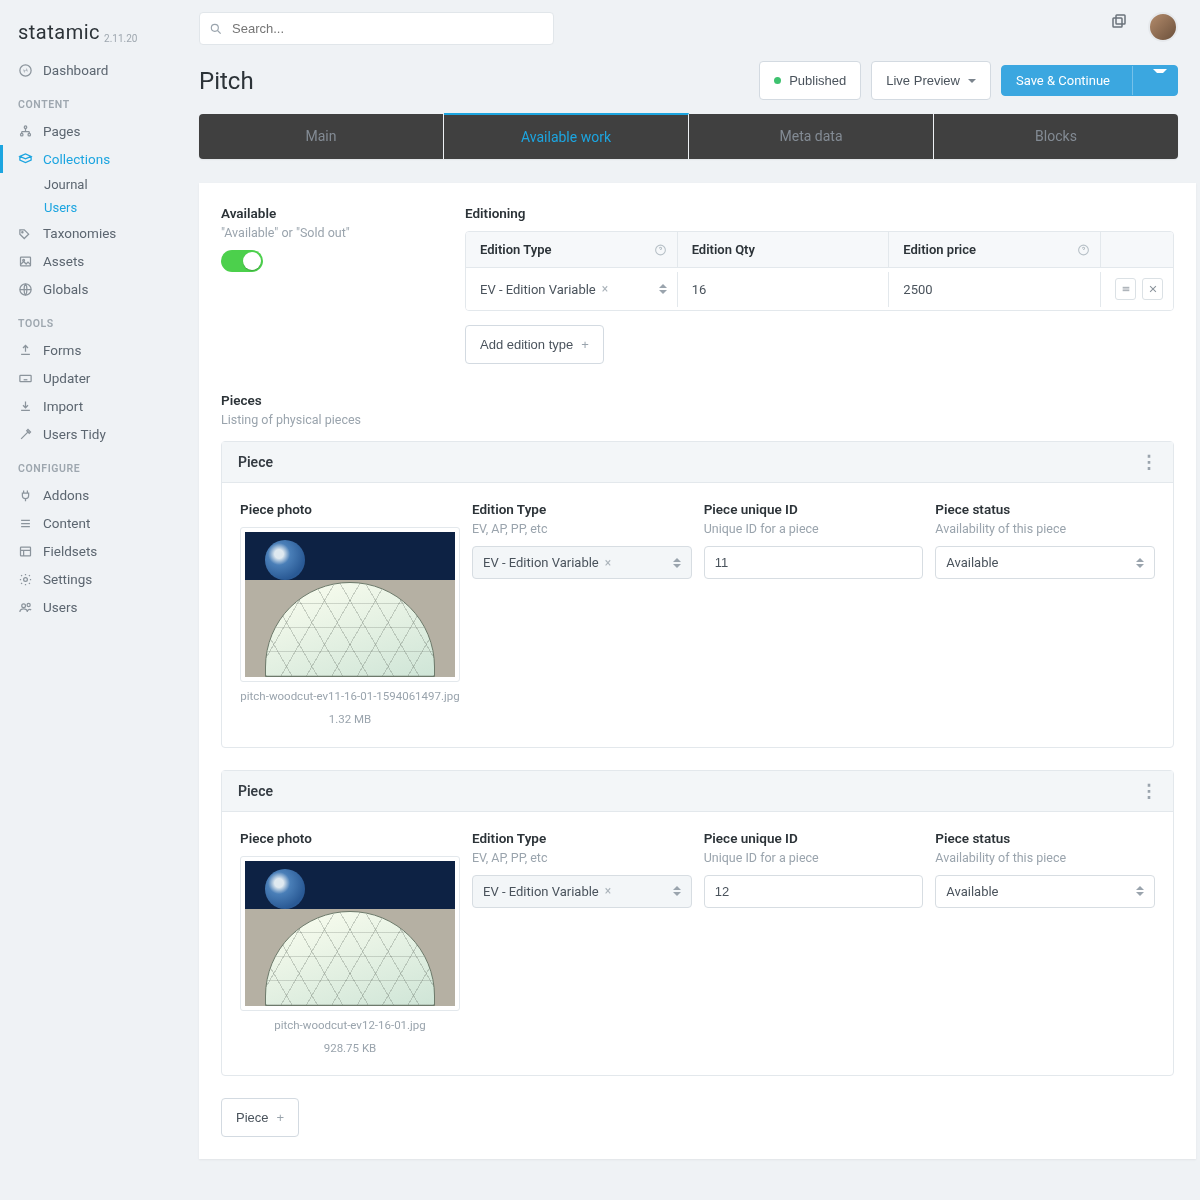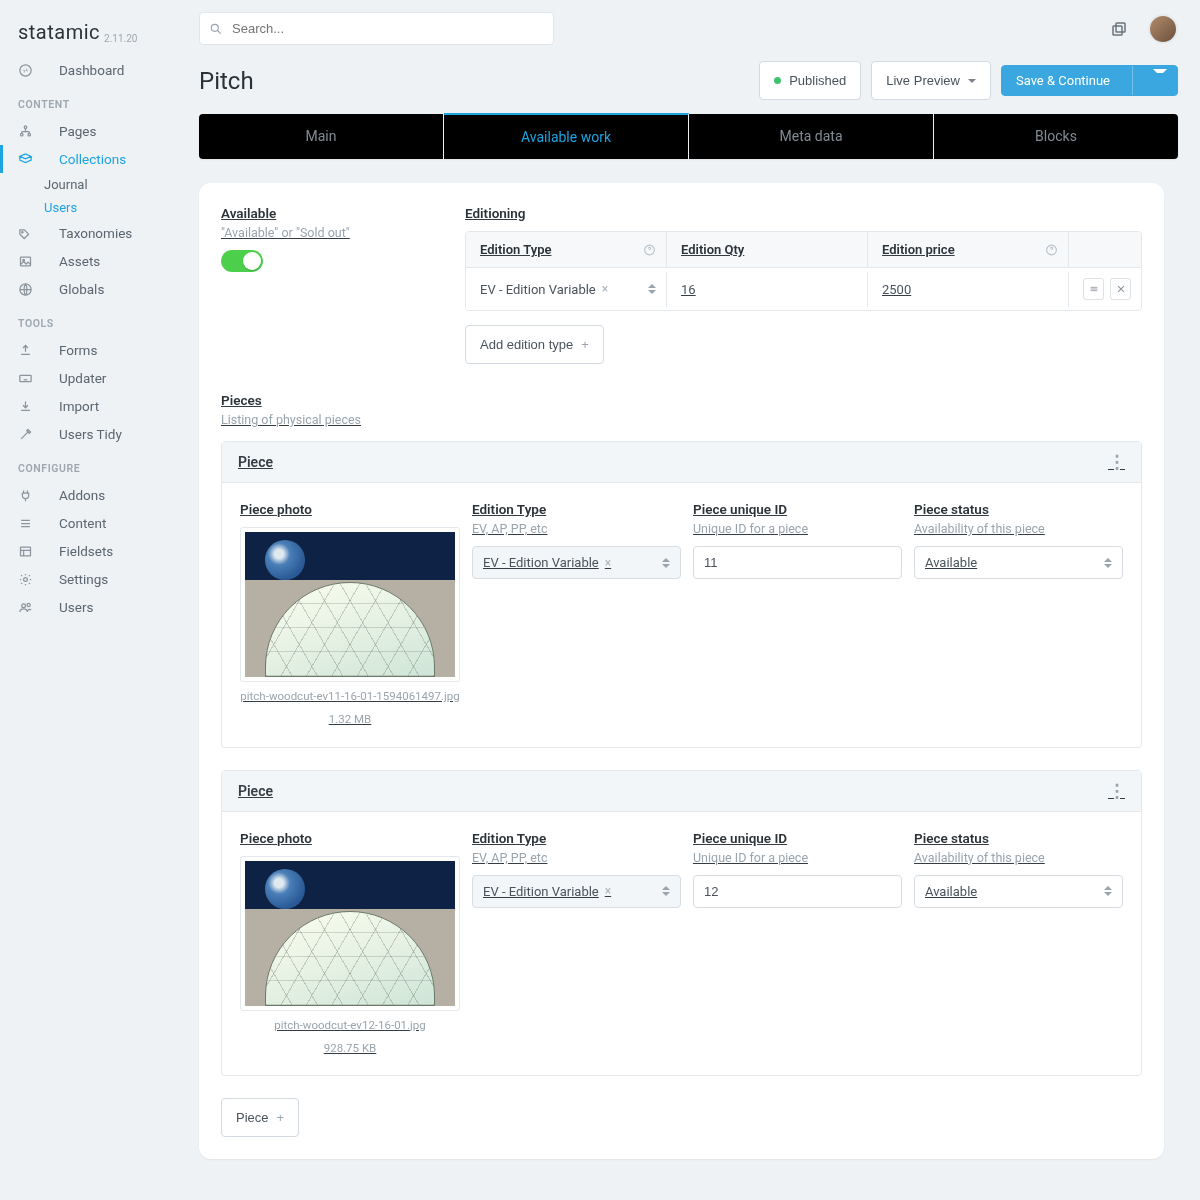--- a/index.html
+++ b/index.html
@@ -13,55 +13,55 @@
     overflow: hidden;
   }
   .app { display: flex; width: 100%; height: 100%; }
 
   
   .sidebar { width: 195px; flex-shrink: 0; padding: 20px 0 0 0; }
   .brand { padding: 0 18px 12px; display:flex; align-items:flex-end; gap:4px;}
   .brand-name { font-size: 20px; font-weight: 400; letter-spacing: .5px; color:#2c3338; }
   .brand-version { font-size: 10px; color: #9ea7af; }
   .nav-section-title { font-size: 10.5px; letter-spacing: .6px; color: #9ea7af; font-weight: 600; padding: 14px 18px 6px; text-transform: uppercase; }
-  .nav-item { display: flex; align-items: center; padding: 6px 18px; color: #5c6670; cursor: pointer; gap: 26px; font-size: 13.5px; }
+  .nav-item { display: flex; align-items: center; padding: 6px 18px; color: #5c6670; cursor: pointer; gap: 10px; font-size: 13.5px; }
   .nav-item .icon { width: 15px; height: 15px; color:#8b949c; }
   .nav-item.active { color: #1ca5e0; }
   .nav-item.active .icon { color:#1ca5e0; }
   .nav-item.active.with-bar { position:relative;}
   .nav-item.active.with-bar::before { content:""; position:absolute; left:0; top:0; bottom:0; width:3px; background:#1ca5e0;}
   .nav-sub { padding-left: 44px; }
   .nav-sub .nav-item { padding: 4px 0; font-size: 13px; }
   .nav-sub .nav-item.active { color:#1ca5e0; }
 
   
   .main { flex: 1; display: flex; flex-direction: column; }
-  .topbar { display: flex; align-items: center; padding: 12px 22px 12px 4px; gap: 12px; }
+  .topbar { display: flex; padding: 12px 22px 12px 4px; gap: 12px; }
   .search { position: relative; width: 355px; }
   .search input { width: 100%; padding: 8px 12px 8px 32px; border: 1px solid #e1e6ea; border-radius: 4px; background: #fff; font-size: 13px; }
   .search .search-icon { position: absolute; left: 10px; top: 50%; transform: translateY(-50%); color:#9aa4ad; width:14px; height:14px;}
   .topbar-spacer { flex:1; }
   .topbar-icon { width: 18px; height: 18px; color:#6b737b; cursor:pointer; }
   .avatar { width: 30px; height: 30px; border-radius: 50%; background: linear-gradient(135deg,#b48c6c,#6b503b); margin-left: 8px; cursor:pointer; border:2px solid #e6e9ec;}
 
   
   .page-header { padding: 4px 22px 14px 4px; display: flex; align-items: center; gap: 10px; }
   .page-title { font-size: 24px; font-weight: 400; color:#2c3338; flex:1;}
   .btn { padding: 11px 14px; border: 1px solid #d3dae1; border-radius: 4px; background:#fff; font-size: 13px; color:#4a535c; cursor:pointer; display:inline-flex; align-items:center; gap:8px;}
   .btn-published .dot { width:7px; height:7px; border-radius:50%; background:#3ec26f;}
   .btn-dropdown-caret { width: 0; height:0; border-left:4px solid transparent; border-right:4px solid transparent; border-top:4px solid #7b848d;}
   .btn-primary { background:#3ba7e0; border-color:#3ba7e0; color:#fff; }
   .btn-primary .btn-dropdown-caret{ border-top-color:#fff; margin-left:10px; padding-left:6px; }
   .btn-split { padding:0; overflow:hidden;}
   .btn-split .seg{ padding:7px 14px; }
   .btn-split .seg + .seg { border-left:1px solid rgba(255,255,255,0.3); padding:7px 10px;}
 
   
-  .content-card { margin: 0 36px 22px 4px; background:#fff; border-radius:12px; box-shadow:0 1px 2px rgba(0,0,0,0.06); overflow:hidden;text-decoration:underline;}
-  .tabs-wrap { background:#000000; border-radius:4px; box-shadow:0 1px 2px rgba(0,0,0,0.06); display:flex; margin: 0 22px 24px 4px;}
+  .content-card { margin: 0 4px 22px 4px; background:#fff; border-radius:0; box-shadow:0 1px 2px rgba(0,0,0,0.06); overflow:hidden;}
+  .tabs-wrap { background:#404040; border-radius:4px; box-shadow:0 1px 2px rgba(0,0,0,0.06); display:flex; margin: 0 22px 24px 4px;}
   .tab { flex:1; text-align:center; padding:14px 0; font-size:14px; color:#838b94; border-right:1px solid #eef1f4; cursor:pointer; }
   .tab:last-child { border-right:0; }
   .tab.active { color:#1ca5e0; border-top:2px solid #1ca5e0; margin-top:-1px; }
 
   
   .section { padding: 22px; }
   .section-row { display:flex; gap:24px; }
   .field-label { font-size:13.5px; font-weight:600; color:#2c3338; margin-bottom:4px;}
   .field-help { font-size:12.5px; color:#9aa4ad; margin-bottom:10px;}
 

